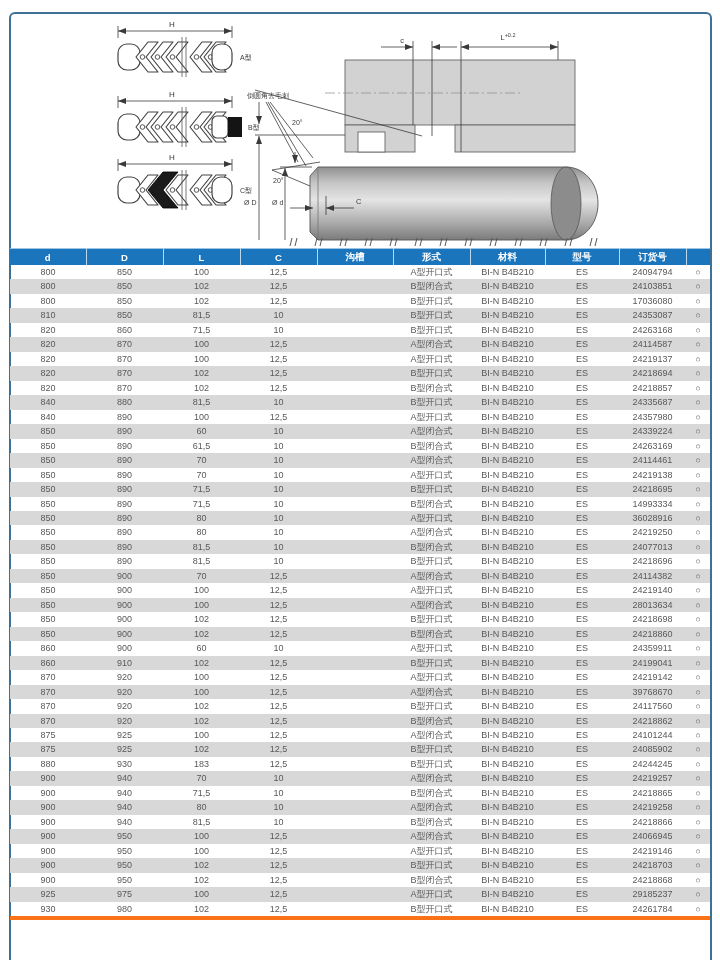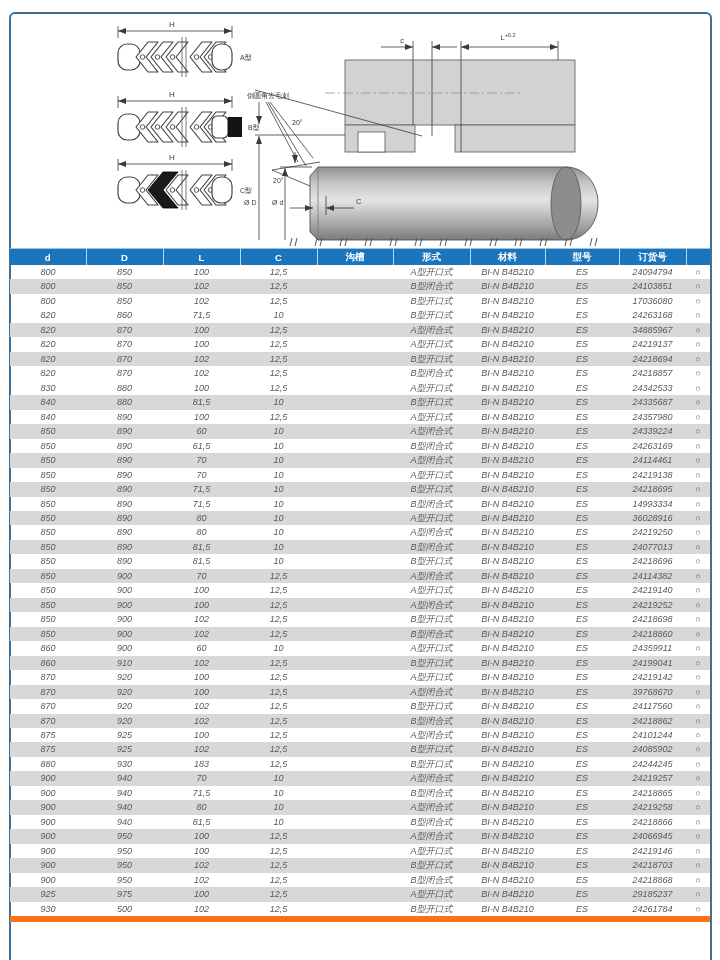--- a/index.html
+++ b/index.html
@@ -26,21 +26,21 @@
     background:#1b75bc;color:#ffffff;font-weight:bold;font-size:9.5px;
     height:16px;padding:0;text-align:center;border-right:1px solid #bcd9ee;
     border-top:1px solid #9cc4e4;
   }
   thead th:last-child{border-right:none;}
   tbody td{
     font-size:9px;color:#58595b;text-align:center;padding:0;height:14.47px;
     line-height:14.47px;white-space:nowrap;overflow:hidden;
   }
   tbody tr.alt{background:#d8d8d8;}
-  tbody{border-bottom:6px solid #f97316;font-style:italic;}
+  tbody{border-bottom:4px solid #f97316;}
   td.circle-cell{font-size:8.5px;cursor:pointer;}
 </style>
 </head>
 <body>
 
 <div class="frame"></div>
 
 <div class="draw-area">
 <svg width="700" height="236" viewBox="0 0 700 236">
   <defs>
@@ -237,20 +237,32 @@
           <td>850</td>
           <td>102</td>
           <td>12,5</td>
           <td></td>
           <td>B型开口式</td>
           <td>BI-N B4B210</td>
           <td>ES</td>
           <td>17036080</td>
           <td class="circle-cell">○</td>
         </tr>
+        <tr class="alt">
+          <td>810</td>
+          <td>850</td>
+          <td>81,5</td>
+          <td>10</td>
+          <td></td>
+          <td>B型开口式</td>
+          <td>BI-N B4B210</td>
+          <td>ES</td>
+          <td>24353087</td>
+          <td class="circle-cell">○</td>
+        </tr>
         <tr>
           <td>820</td>
           <td>860</td>
           <td>71,5</td>
           <td>10</td>
           <td></td>
           <td>B型开口式</td>
           <td>BI-N B4B210</td>
           <td>ES</td>
           <td>24263168</td>
@@ -258,21 +270,21 @@
         </tr>
         <tr class="alt">
           <td>820</td>
           <td>870</td>
           <td>100</td>
           <td>12,5</td>
           <td></td>
           <td>A型闭合式</td>
           <td>BI-N B4B210</td>
           <td>ES</td>
-          <td>34885967</td>
+          <td>24114587</td>
           <td class="circle-cell">○</td>
         </tr>
         <tr>
           <td>820</td>
           <td>870</td>
           <td>100</td>
           <td>12,5</td>
           <td></td>
           <td>A型开口式</td>
           <td>BI-N B4B210</td>
@@ -295,32 +307,20 @@
         <tr>
           <td>820</td>
           <td>870</td>
           <td>102</td>
           <td>12,5</td>
           <td></td>
           <td>B型闭合式</td>
           <td>BI-N B4B210</td>
           <td>ES</td>
           <td>24218857</td>
-          <td class="circle-cell">○</td>
-        </tr>
-        <tr>
-          <td>830</td>
-          <td>880</td>
-          <td>100</td>
-          <td>12,5</td>
-          <td></td>
-          <td>A型开口式</td>
-          <td>BI-N B4B210</td>
-          <td>ES</td>
-          <td>24342533</td>
           <td class="circle-cell">○</td>
         </tr>
         <tr class="alt">
           <td>840</td>
           <td>880</td>
           <td>81,5</td>
           <td>10</td>
           <td></td>
           <td>B型开口式</td>
           <td>BI-N B4B210</td>
@@ -486,21 +486,21 @@
         </tr>
         <tr class="alt">
           <td>850</td>
           <td>900</td>
           <td>100</td>
           <td>12,5</td>
           <td></td>
           <td>A型闭合式</td>
           <td>BI-N B4B210</td>
           <td>ES</td>
-          <td>24219252</td>
+          <td>28013634</td>
           <td class="circle-cell">○</td>
         </tr>
         <tr>
           <td>850</td>
           <td>900</td>
           <td>102</td>
           <td>12,5</td>
           <td></td>
           <td>B型开口式</td>
           <td>BI-N B4B210</td>
@@ -731,21 +731,21 @@
           <td>12,5</td>
           <td></td>
           <td>A型开口式</td>
           <td>BI-N B4B210</td>
           <td>ES</td>
           <td>29185237</td>
           <td class="circle-cell">○</td>
         </tr>
         <tr>
           <td>930</td>
-          <td>500</td>
+          <td>980</td>
           <td>102</td>
           <td>12,5</td>
           <td></td>
           <td>B型开口式</td>
           <td>BI-N B4B210</td>
           <td>ES</td>
           <td>24261784</td>
           <td class="circle-cell">○</td>
         </tr>
       </tbody>

